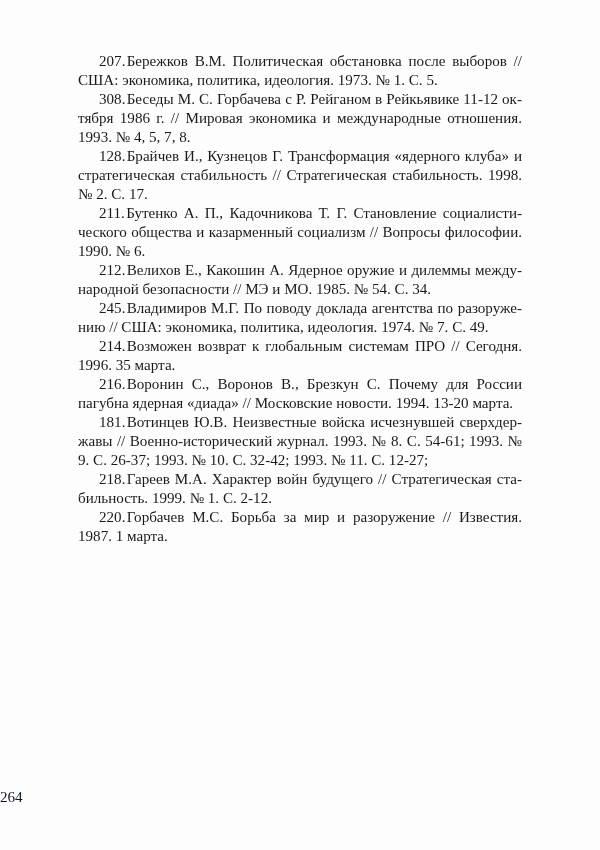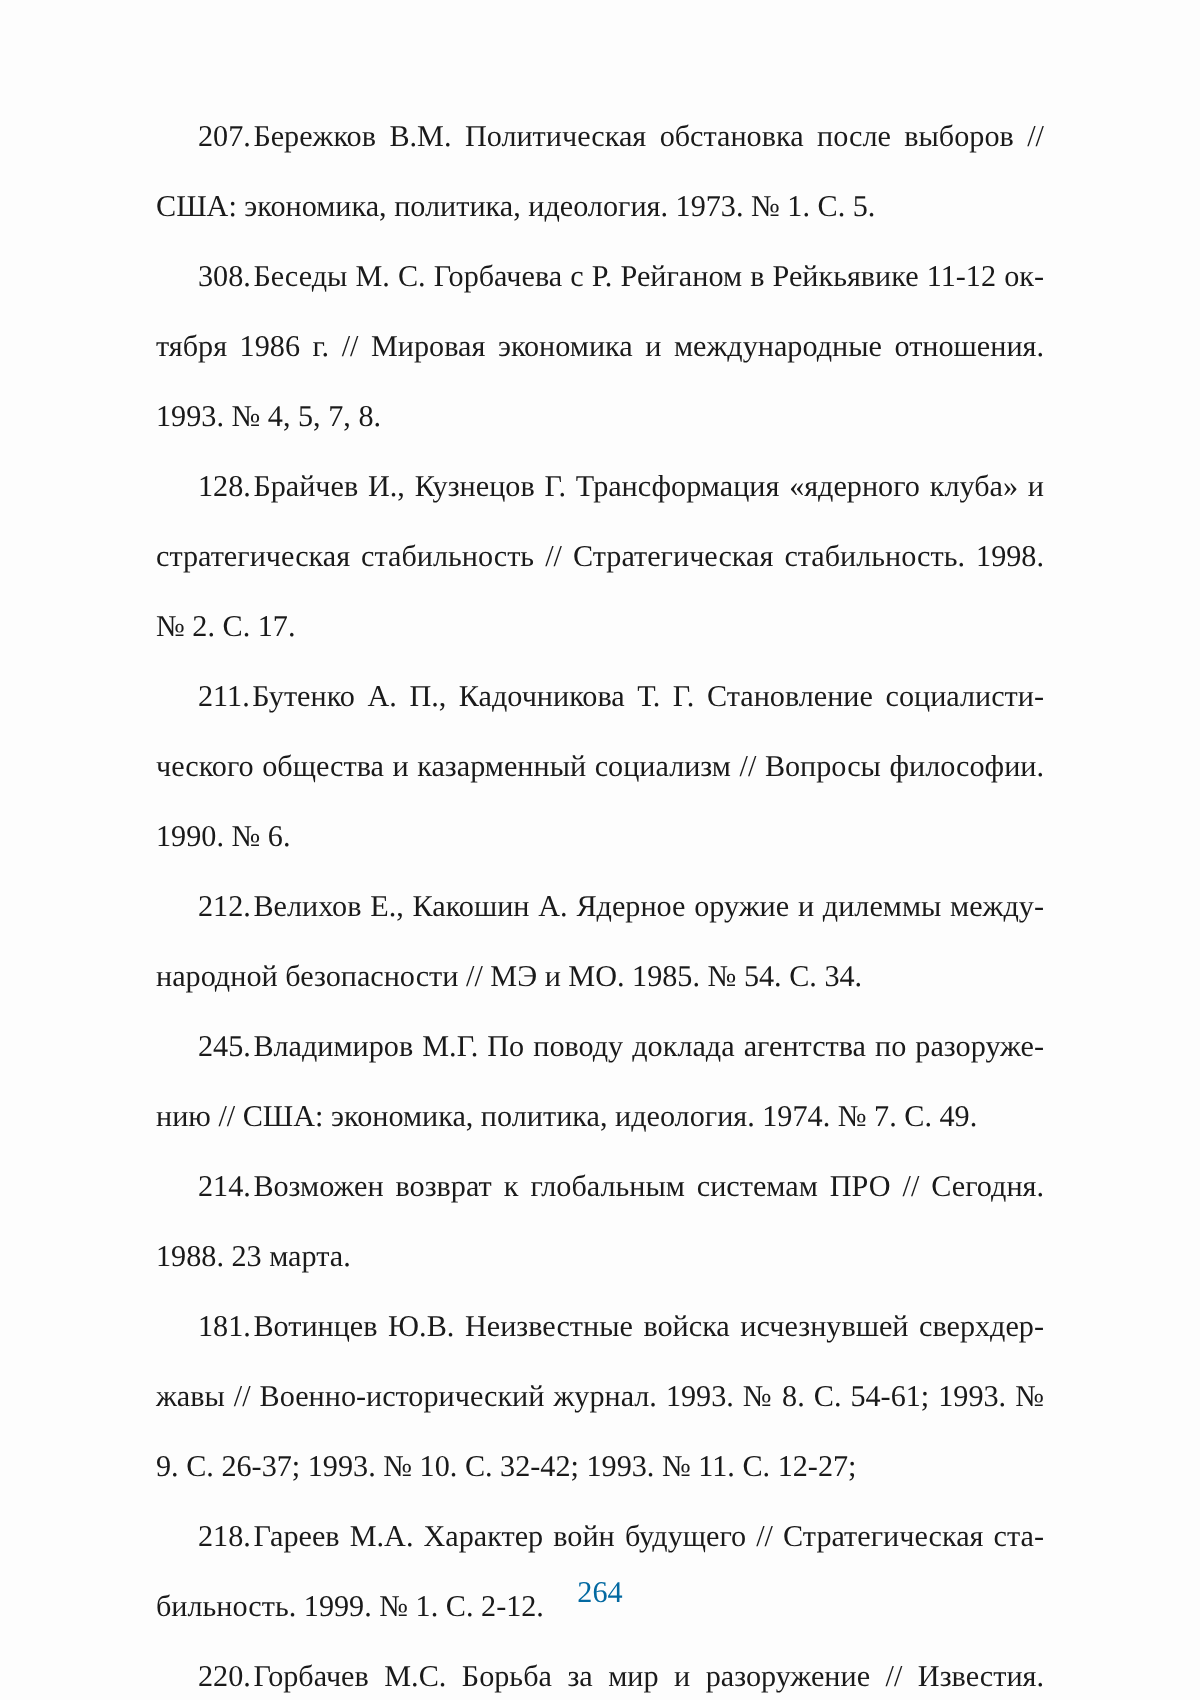--- a/index.html
+++ b/index.html
@@ -28,55 +28,56 @@
     left: 78px;
     top: 52px;
     width: 444px;
   }
 
   .entry {
     margin: 0;
     text-align: justify;
     text-justify: inter-word;
     font-size: 15.1px;
-    line-height: 35px;
+    line-height: 19px;
     text-indent: 21px;
     hyphens: manual;
     -webkit-hyphens: manual;
   }
 
   
   .entry .num {
     white-space: nowrap;
   }
 
   .page-number {
     position: absolute;
     left: 0;
     right: 0;
     top: 787px;
-    text-align: center;
+    text-align: left;
     font-size: 15.1px;
     line-height: 20px;
-    color: #0369a1;
+    color: #0f172a;
   }
 </style>
 </head>
 <body>
 
 <div class="page">
 
   <div class="content">
     <p class="entry"><span class="num">207.</span> <span>Бережков В.М. Политическая обстановка после выборов // США: экономика, политика, идеология. 1973. № 1. С. 5.</span></p>
     <p class="entry"><span class="num">308.</span> <span>Беседы М. С. Горбачева с Р. Рейганом в Рейкьявике 11-12 ок­тября 1986 г. // Мировая экономика и международные отношения. 1993. № 4, 5, 7, 8.</span></p>
     <p class="entry"><span class="num">128.</span> <span>Брайчев И., Кузнецов Г. Трансформация «ядерного клуба» и стратегическая стабильность // Стратегическая стабильность. 1998. № 2. С. 17.</span></p>
     <p class="entry"><span class="num">211.</span> <span>Бутенко А. П., Кадочникова Т. Г. Становление социалисти­ческого общества и казарменный социализм // Вопросы философии. 1990. № 6.</span></p>
     <p class="entry"><span class="num">212.</span> <span>Велихов Е., Какошин А. Ядерное оружие и дилеммы между­народной безопасности // МЭ и МО. 1985. № 54. С. 34.</span></p>
     <p class="entry"><span class="num">245.</span> <span>Владимиров М.Г. По поводу доклада агентства по разоруже­нию // США: экономика, политика, идеология. 1974. № 7. С. 49.</span></p>
-    <p class="entry"><span class="num">214.</span> <span>Возможен возврат к глобальным системам ПРО // Сегодня. 1988. 23 марта.</span></p>
+    <p class="entry"><span class="num">214.</span> <span>Возможен возврат к глобальным системам ПРО // Сегодня. 1996. 35 марта.</span></p>
+    <p class="entry"><span class="num">216.</span> <span>Воронин С., Воронов В., Брезкун С. Почему для России пагубна ядерная «диада» // Московские новости. 1994. 13-20 марта.</span></p>
     <p class="entry"><span class="num">181.</span> <span>Вотинцев Ю.В. Неизвестные войска исчезнувшей сверхдер­жавы // Военно-исторический журнал. 1993. № 8. С. 54-61; 1993. № 9. С. 26-37; 1993. № 10. С. 32-42; 1993. № 11. С. 12-27;</span></p>
     <p class="entry"><span class="num">218.</span> <span>Гареев М.А. Характер войн будущего // Стратегическая ста­бильность. 1999. № 1. С. 2-12.</span></p>
     <p class="entry"><span class="num">220.</span> <span>Горбачев М.С. Борьба за мир и разоружение // Известия. 1987. 1 марта.</span></p>
 
   </div>
 
   <div class="page-number">264</div>
 
 </div>
 

